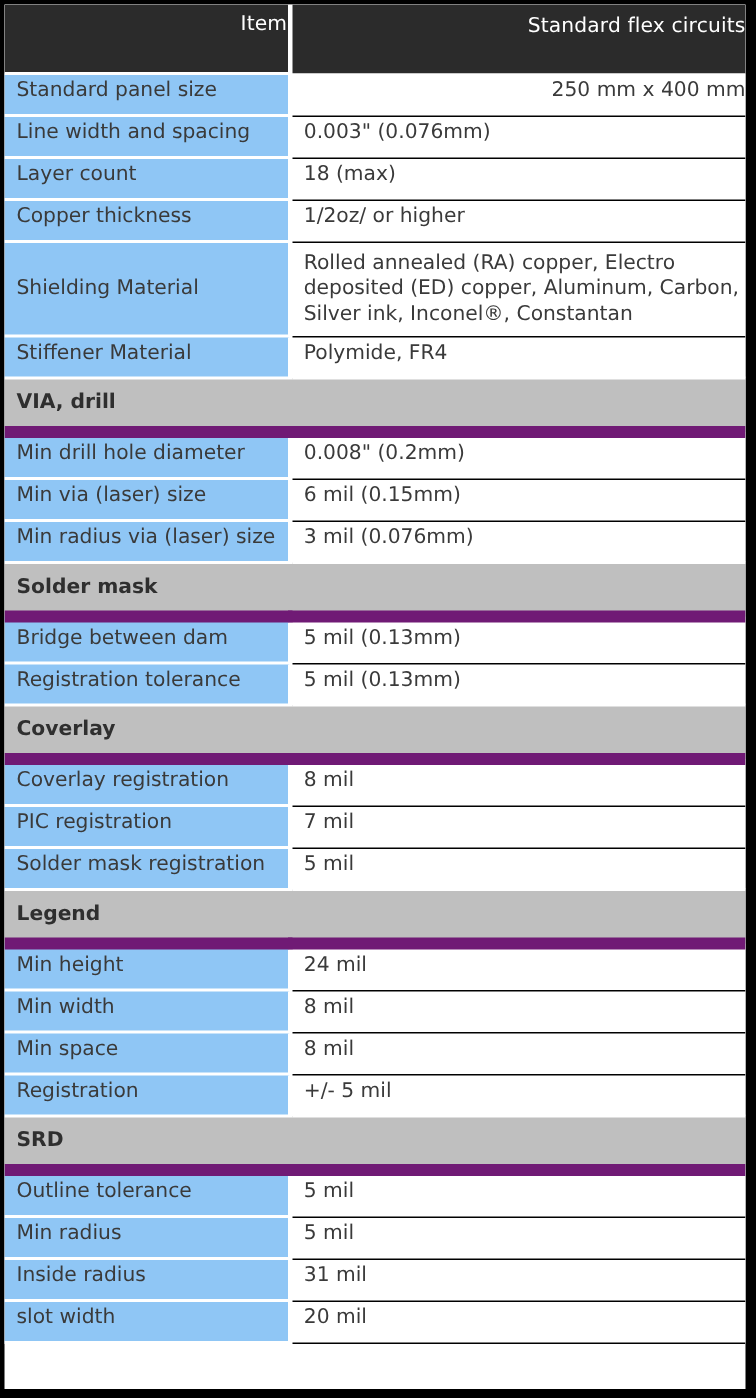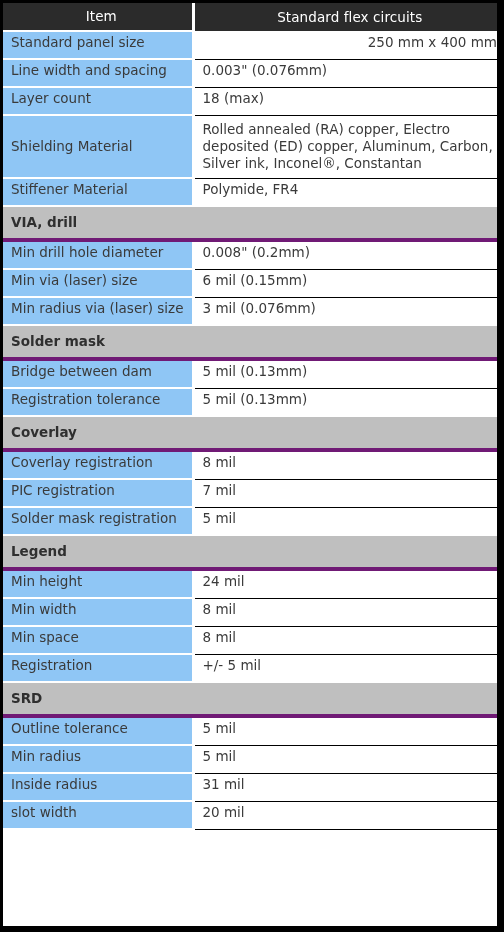--- a/index.html
+++ b/index.html
@@ -33,42 +33,42 @@
   }
 
   table.spec-table col.col-item   { width: 190px; }
   table.spec-table col.col-value  { width: auto; }
 
   
   tr.header-row th {
     background: #2b2b2b;
     color: #ffffff;
     font-weight: normal;
-    text-align: center;
+    text-align: right;
     font-size: 13.5px;
     line-height: 16px;
-    padding: 5px 0 6px 8px;
+    padding: 5px 0 24px 8px;
     border: 0;
     vertical-align: middle;
     letter-spacing: 0.1px;
   }
   tr.header-row th.h-item {
     border-right: 3px solid #ffffff;
   }
 
   
   tr.section-row td {
     background: #bfbfbf;
     color: #2f2f2f;
     font-weight: bold;
     font-size: 13.5px;
     line-height: 16px;
     padding: 7px 0 8px 8px;
     border-top: 2px solid #ffffff;
-    border-bottom: 4px solid #701a75;
+    border-bottom: 8px solid #701a75;
     vertical-align: middle;
   }
 
   
   tr.data-row td {
     font-size: 13.5px;
     line-height: 17px;
     color: #3a3a3a;
     vertical-align: middle;
     padding: 2px 0 7px 8px;
@@ -125,20 +125,24 @@
           <td class="cell-value">250 mm x 400 mm</td>
         </tr>
         <tr class="data-row">
           <td class="cell-item">Line width and spacing</td>
           <td class="cell-value">0.003" (0.076mm)</td>
         </tr>
         <tr class="data-row">
           <td class="cell-item">Layer count</td>
           <td class="cell-value">18 (max)</td>
         </tr>
+        <tr class="data-row">
+          <td class="cell-item">Copper thickness</td>
+          <td class="cell-value">1/2oz/ or higher</td>
+        </tr>
         <tr class="data-row tall">
           <td class="cell-item">Shielding Material</td>
           <td class="cell-value">Rolled annealed (RA) copper, Electro deposited (ED) copper, Aluminum, Carbon, Silver ink, Inconel®, Constantan</td>
         </tr>
         <tr class="data-row">
           <td class="cell-item">Stiffener Material</td>
           <td class="cell-value">Polymide, FR4</td>
         </tr>
         <tr class="section-row">
           <td colspan="2">VIA, drill</td>

